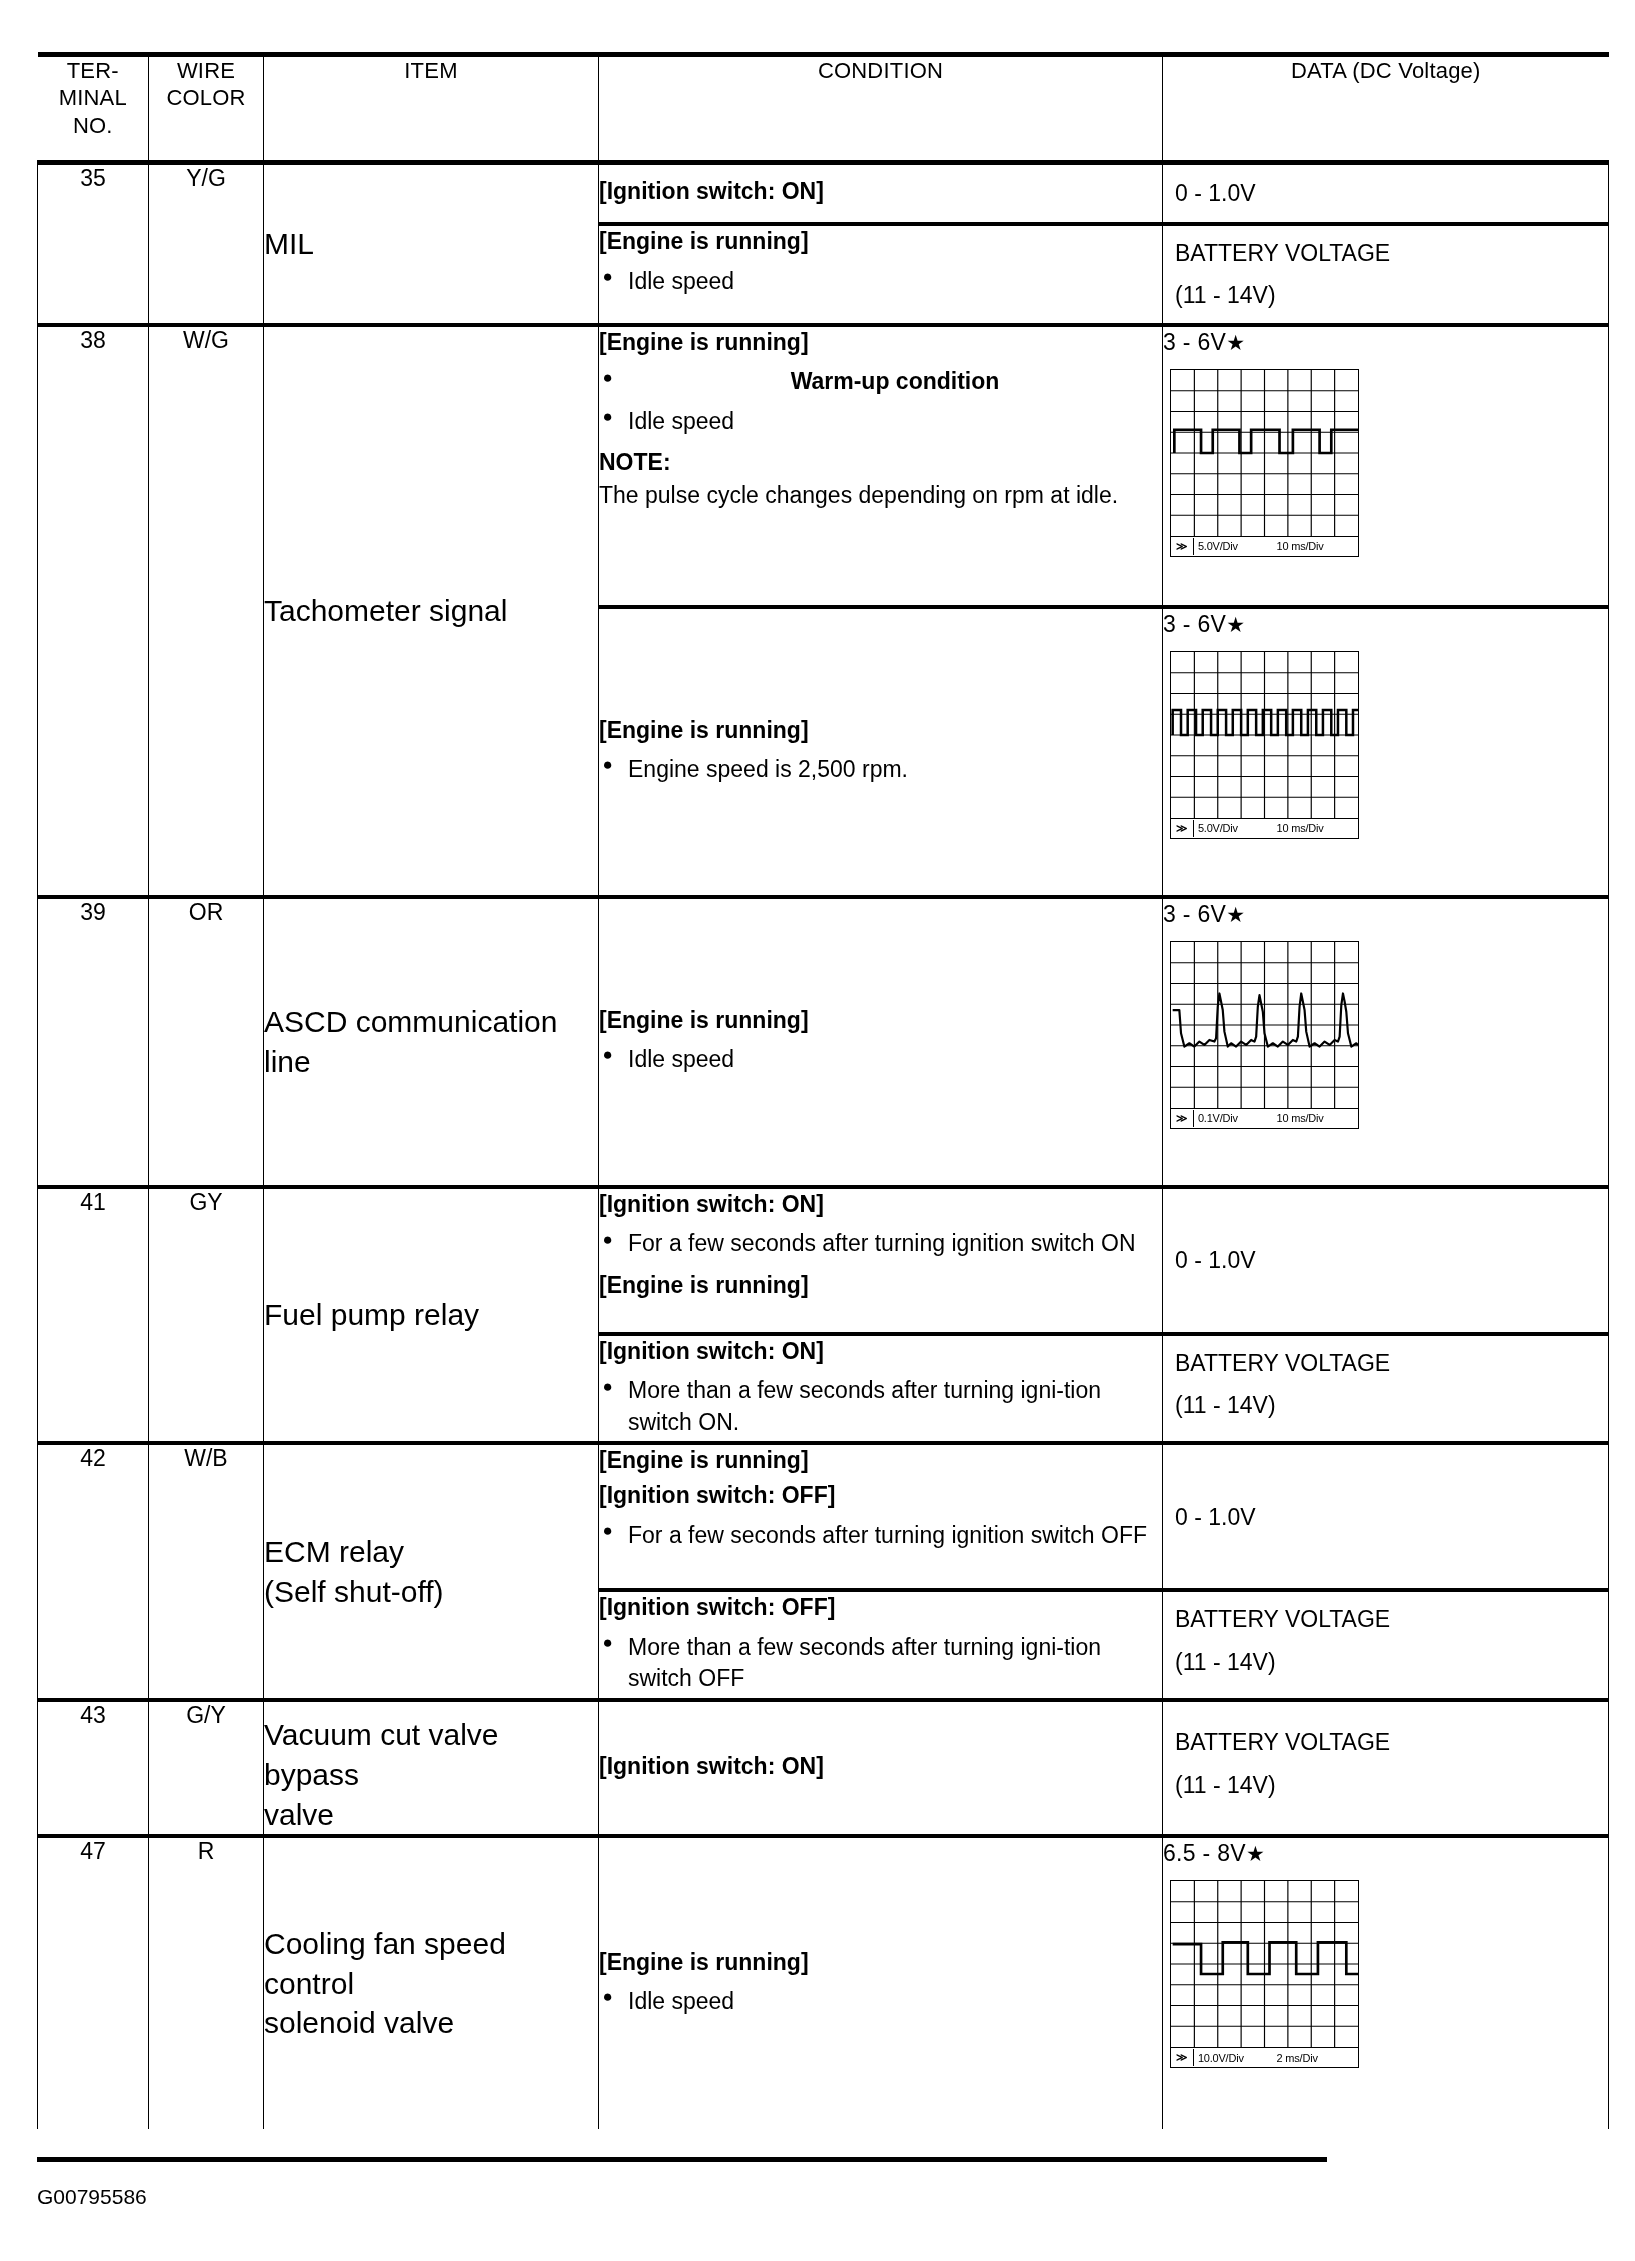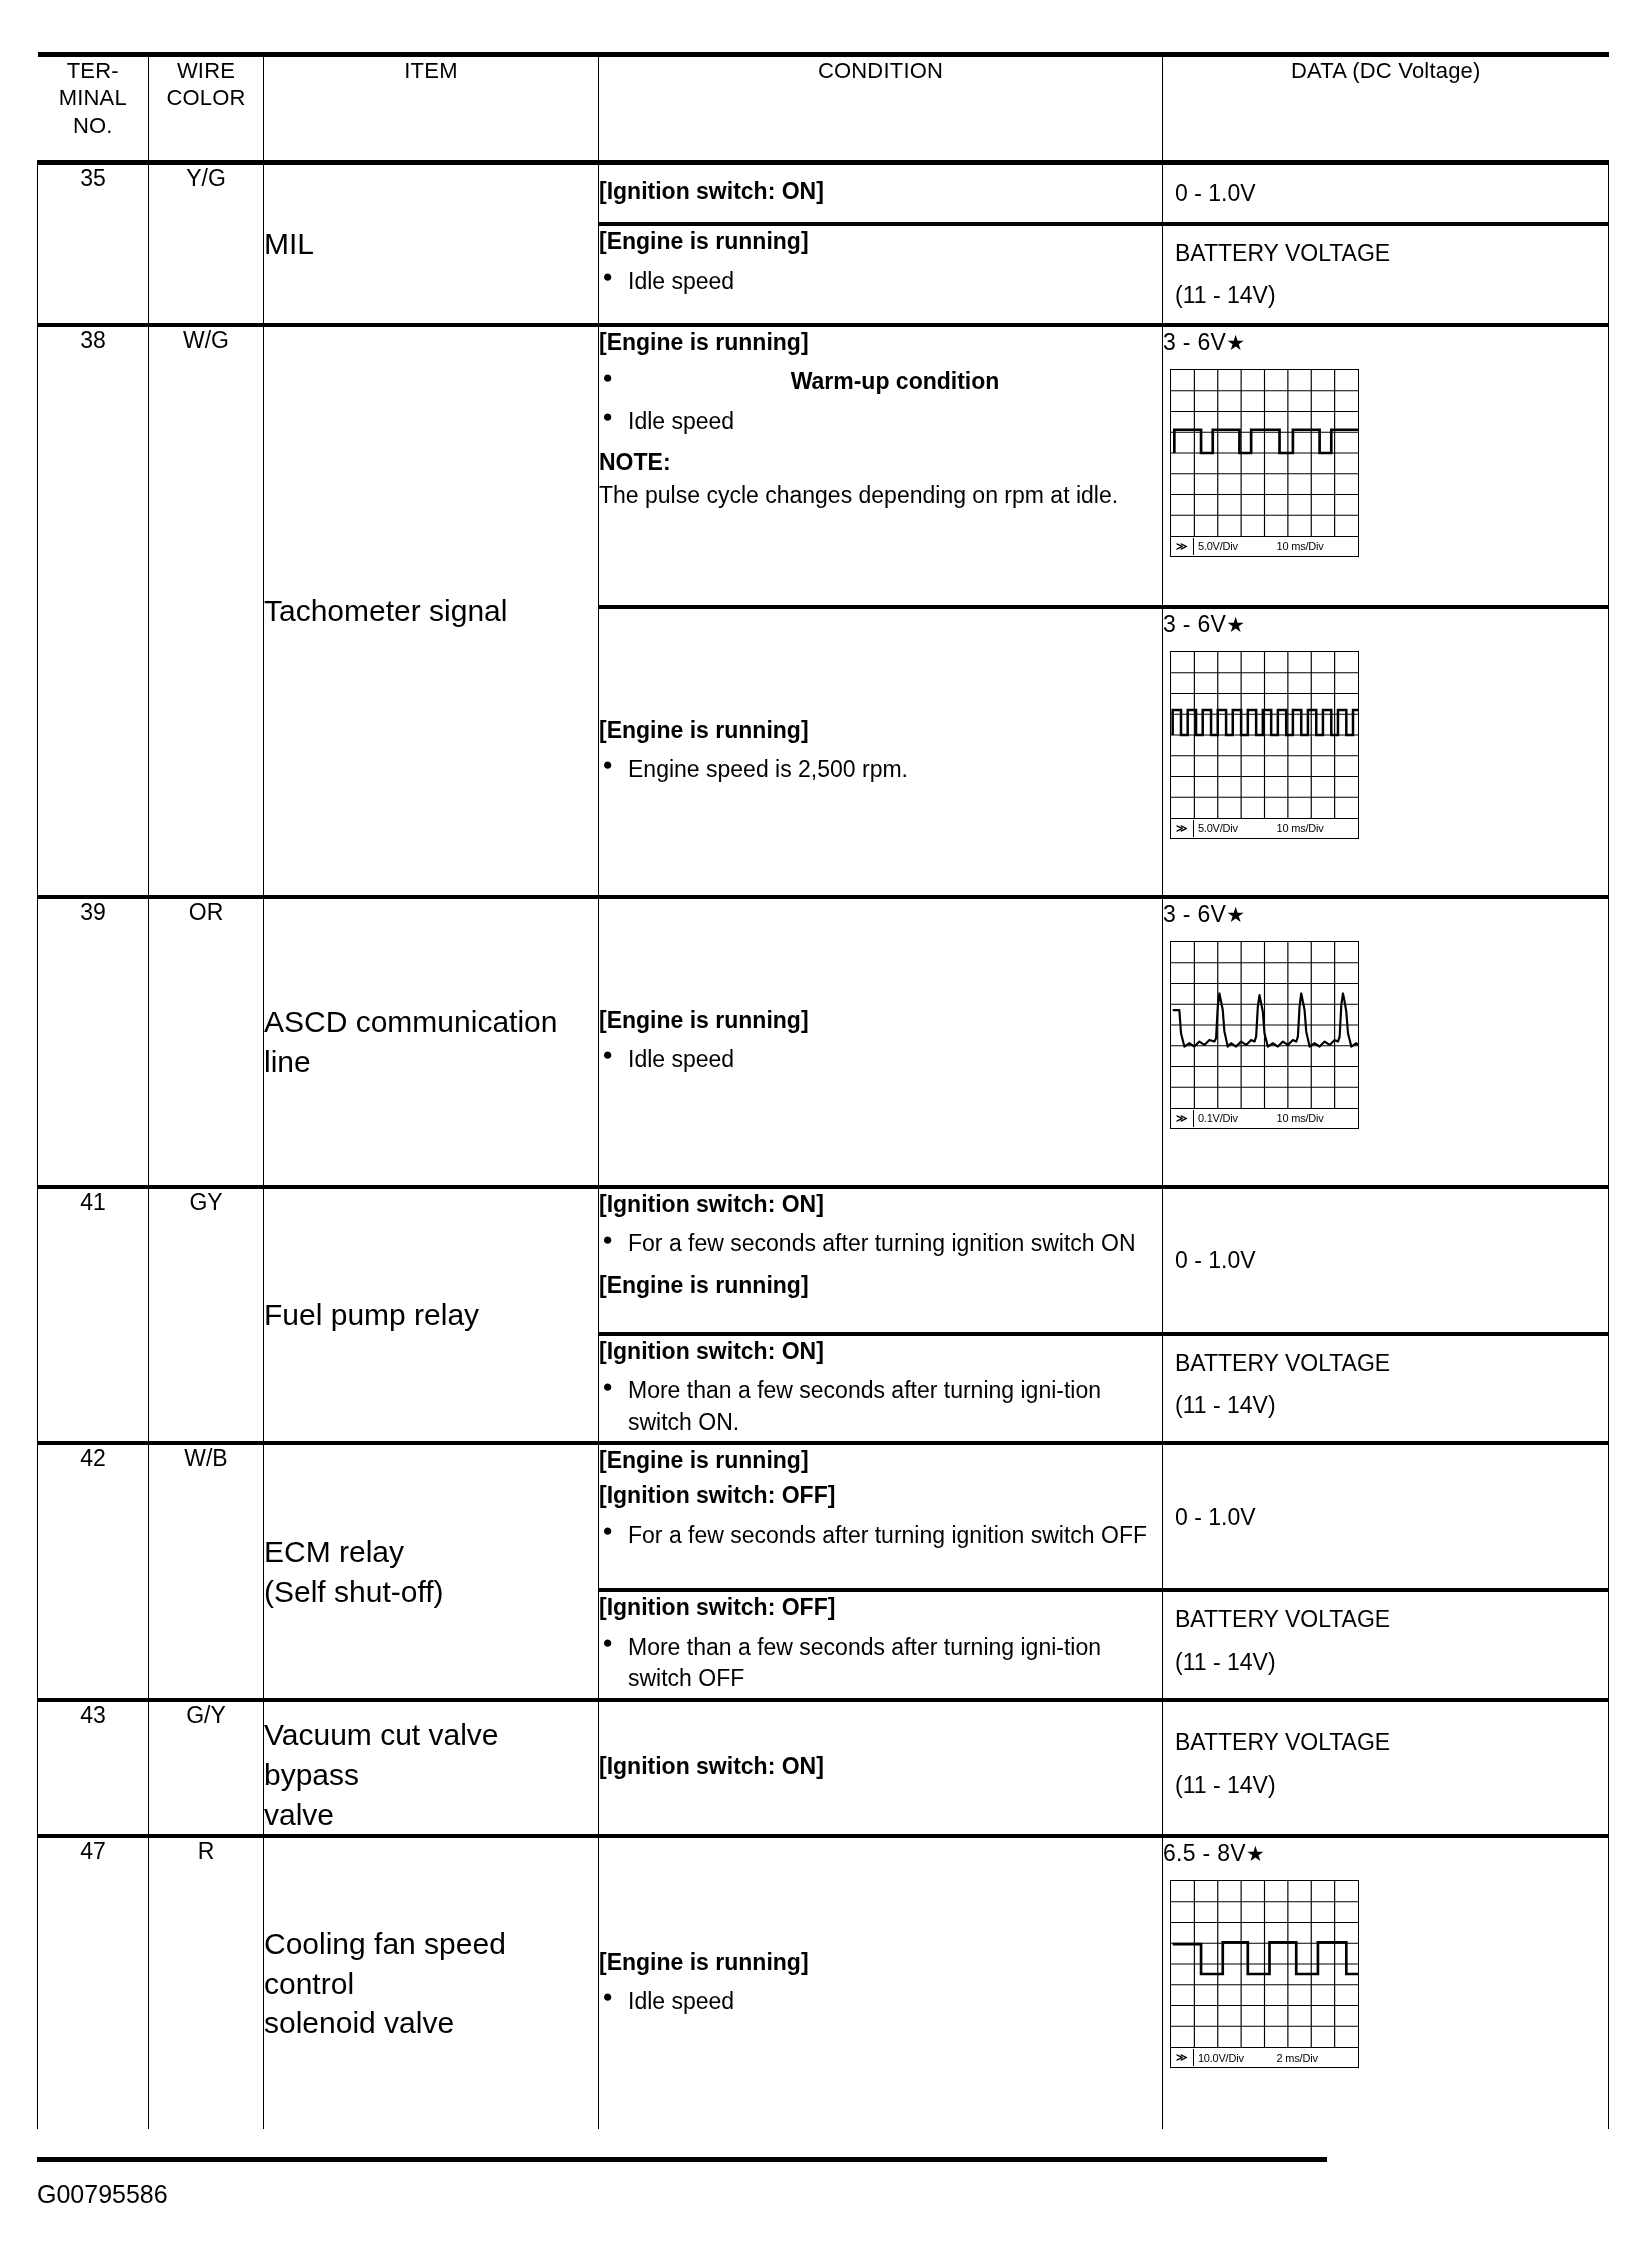--- a/index.html
+++ b/index.html
@@ -144,21 +144,21 @@
     font-size: 11px;
     line-height: 17px;
   }
   .scope-bar .vdiv { padding-left: 4.2px; width: 77px; }
   .scope-bar .tdiv { padding-left: 1.7px; }
 
   .footer-code {
     position: absolute;
     left: 37px;
     bottom: 52px;
-    font-size: 25px;
+    font-size: 21px;
   }
   .bottom-rule {
     position: absolute;
     left: 37px;
     right: 37px;
     bottom: 99px;
     height: 5px;
     background: #000;
   }
 </style>

